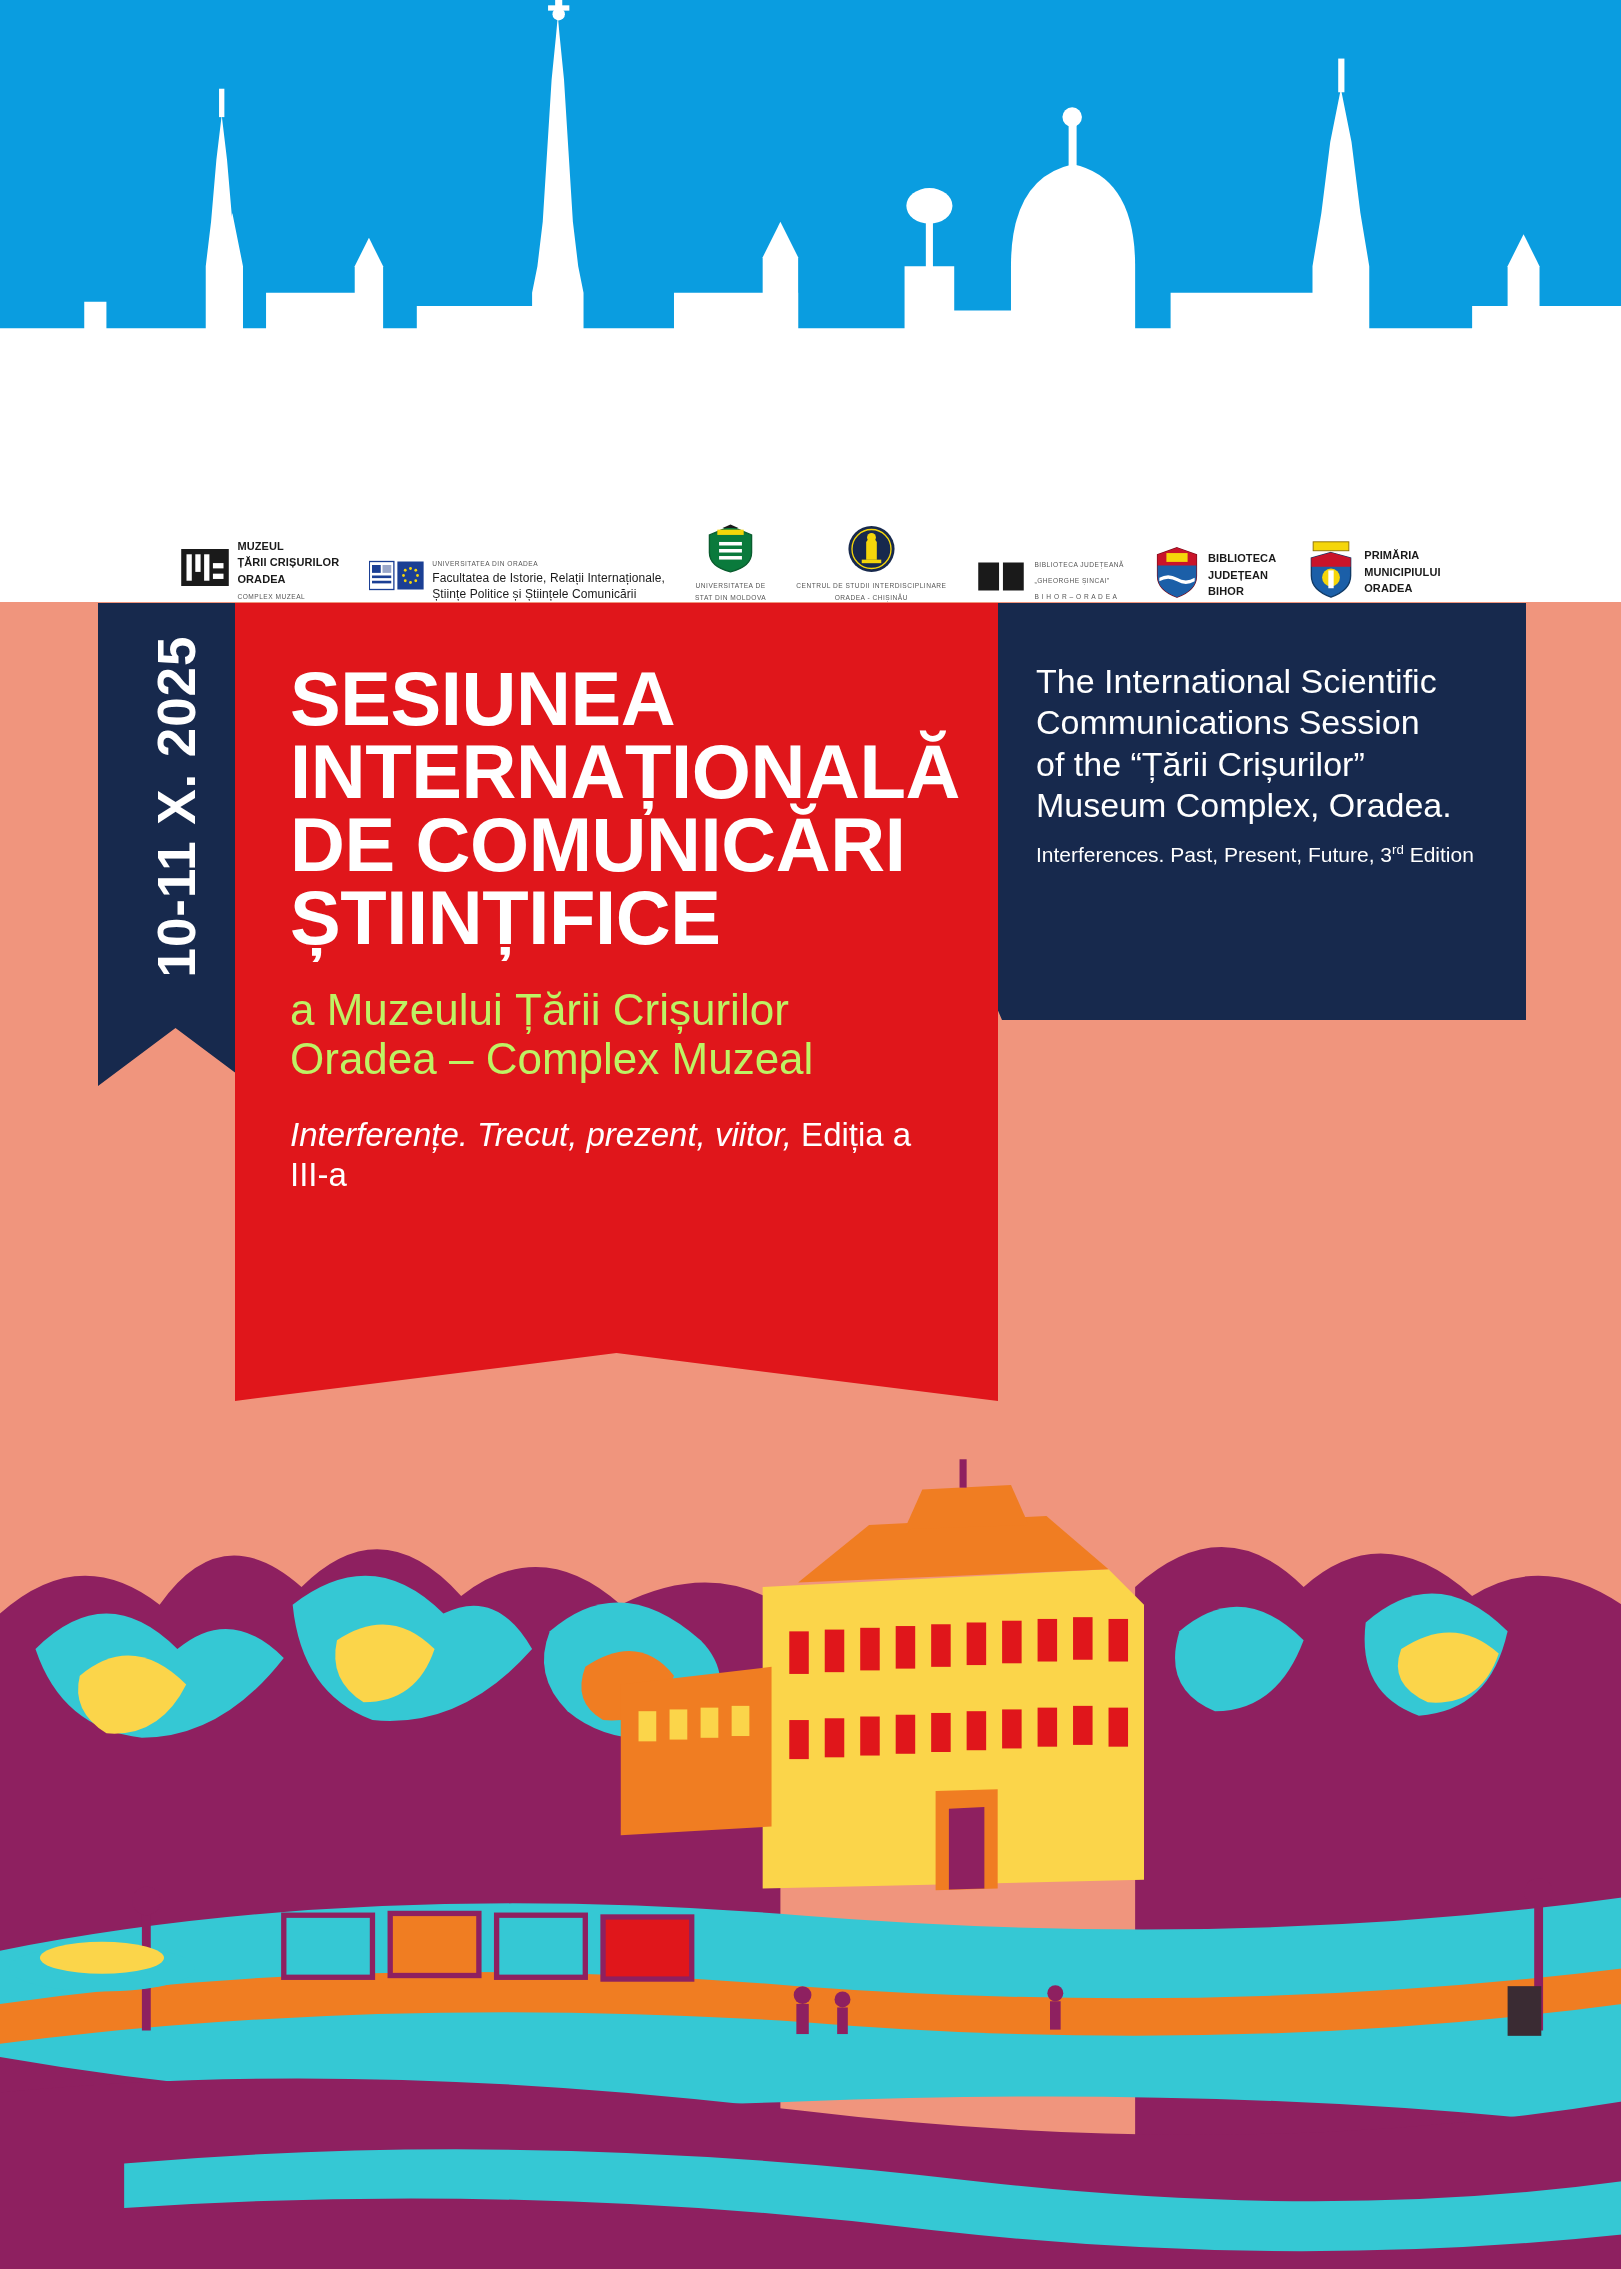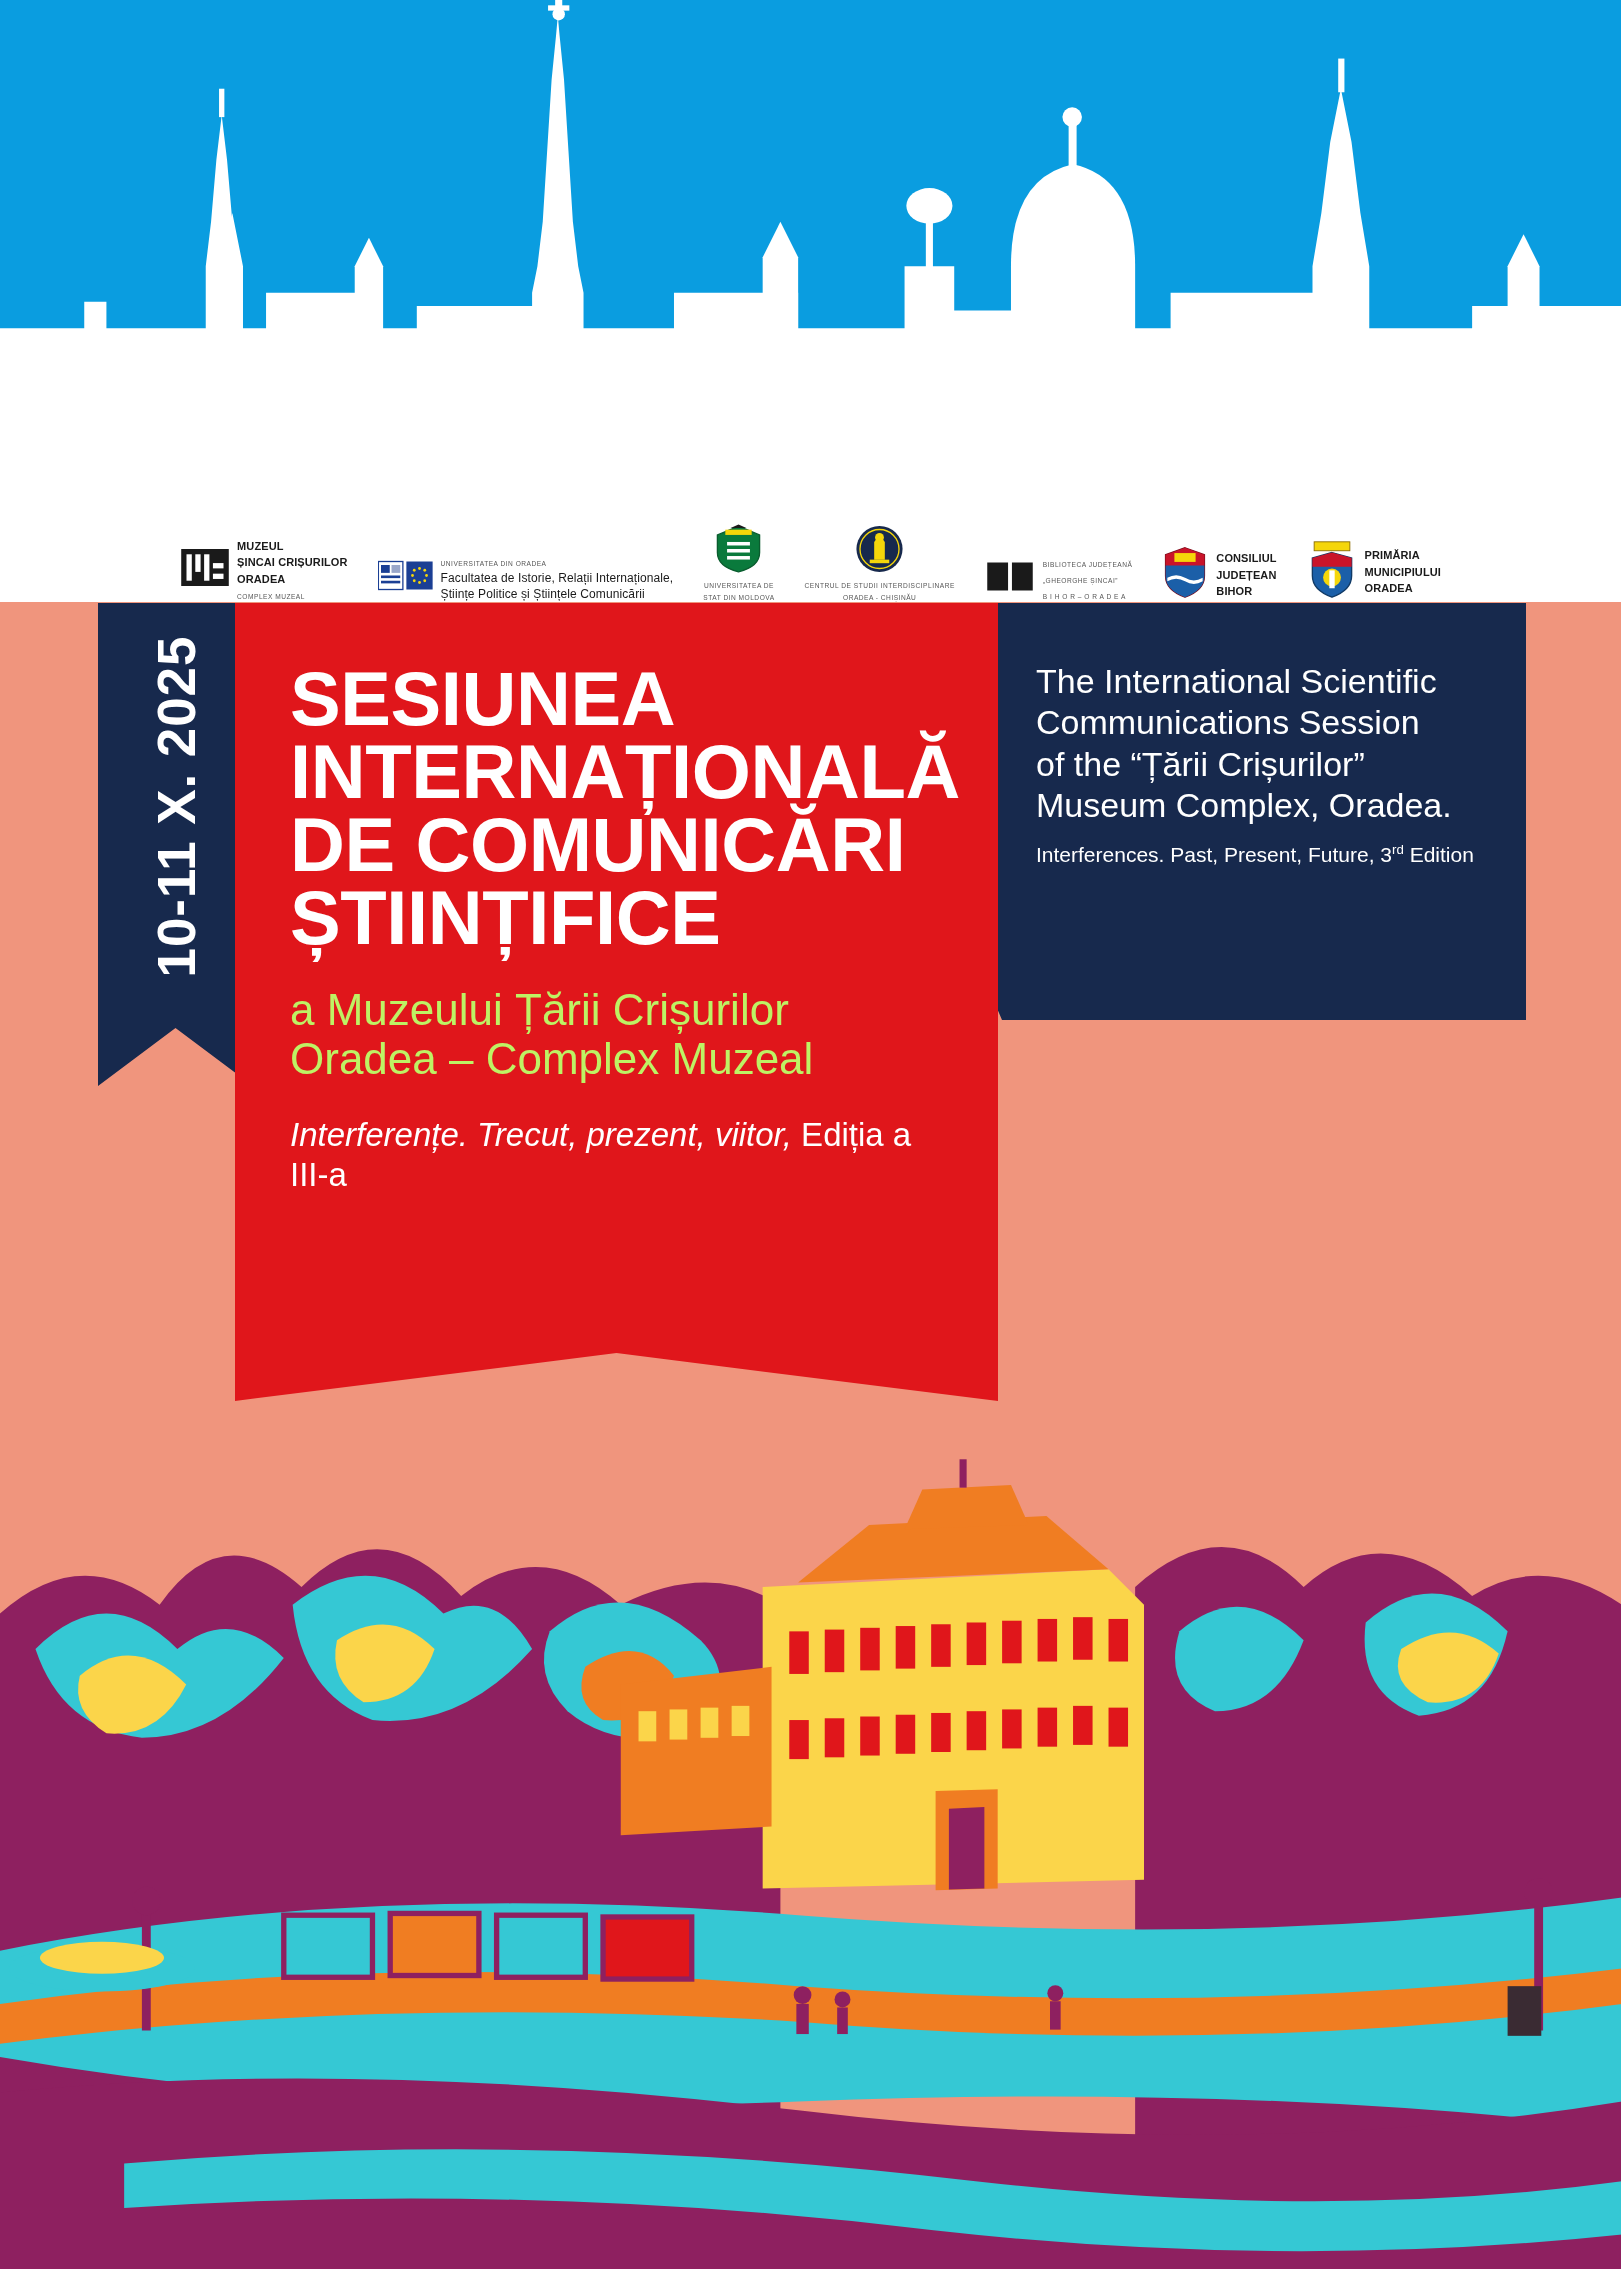--- a/index.html
+++ b/index.html
@@ -231,21 +231,21 @@
           <rect x="0" y="0" width="54" height="42" fill="#1a1a1a"></rect>
           <rect x="6" y="6" width="6" height="30" fill="#fff"></rect>
           <rect x="16" y="6" width="6" height="20" fill="#fff"></rect>
           <rect x="26" y="6" width="6" height="30" fill="#fff"></rect>
           <rect x="36" y="16" width="12" height="6" fill="#fff"></rect>
           <rect x="36" y="28" width="12" height="6" fill="#fff"></rect>
         </svg>
       </span>
       <span>
         <span class="logo-txt">MUZEUL</span><br>
-        <span class="logo-txt">ȘINCAI CRIȘURILOR</span><br>
+        <span class="logo-txt">ȚĂRII CRIȘURILOR</span><br>
         <span class="logo-txt">ORADEA</span><br>
         <span class="logo-txt tiny">COMPLEX MUZEAL</span>
       </span>
     </div>
 
     <div class="logo-item">
       <span class="logo-mark">
         <svg width="55" height="35" viewBox="0 0 62 40">
           <rect x="0" y="4" width="28" height="32" fill="#fff" stroke="#1b3f94" stroke-width="1.5"></rect>
           <rect x="3" y="8" width="10" height="9" fill="#1b3f94"></rect>
@@ -320,21 +320,21 @@
       <span class="logo-mark">
         <svg width="46" height="53" viewBox="0 0 52 60">
           <path d="M26 2 L48 10 L48 34 Q48 50 26 58 Q4 50 4 34 L4 10 Z" fill="#c9142a" stroke="#7a0d1c" stroke-width="1.5"></path>
           <path d="M26 2 L48 10 L48 22 L4 22 L4 10 Z" fill="#c9142a"></path>
           <path d="M4 22 L48 22 L48 34 Q48 50 26 58 Q4 50 4 34 Z" fill="#1b5fa8"></path>
           <path d="M6 36 Q16 30 26 36 Q36 42 46 36 L46 40 Q36 46 26 40 Q16 34 6 40 Z" fill="#fff"></path>
           <rect x="14" y="8" width="24" height="10" fill="#f5d60a"></rect>
         </svg>
       </span>
       <span>
-        <span class="logo-txt">CONSILIUL</span><br>
+        <span class="logo-txt">BIBLIOTECA</span><br>
         <span class="logo-txt">JUDEȚEAN</span><br>
         <span class="logo-txt">BIHOR</span>
       </span>
     </div>
 
     <div class="logo-item">
       <span class="logo-mark">
         <svg width="50" height="59" viewBox="0 0 56 66">
           <rect x="8" y="2" width="40" height="10" fill="#f5d60a" stroke="#8a6b00" stroke-width="1"></rect>
           <path d="M28 14 L50 20 L50 40 Q50 56 28 64 Q6 56 6 40 L6 20 Z" fill="#1b5fa8" stroke="#103a66" stroke-width="1.5"></path>

